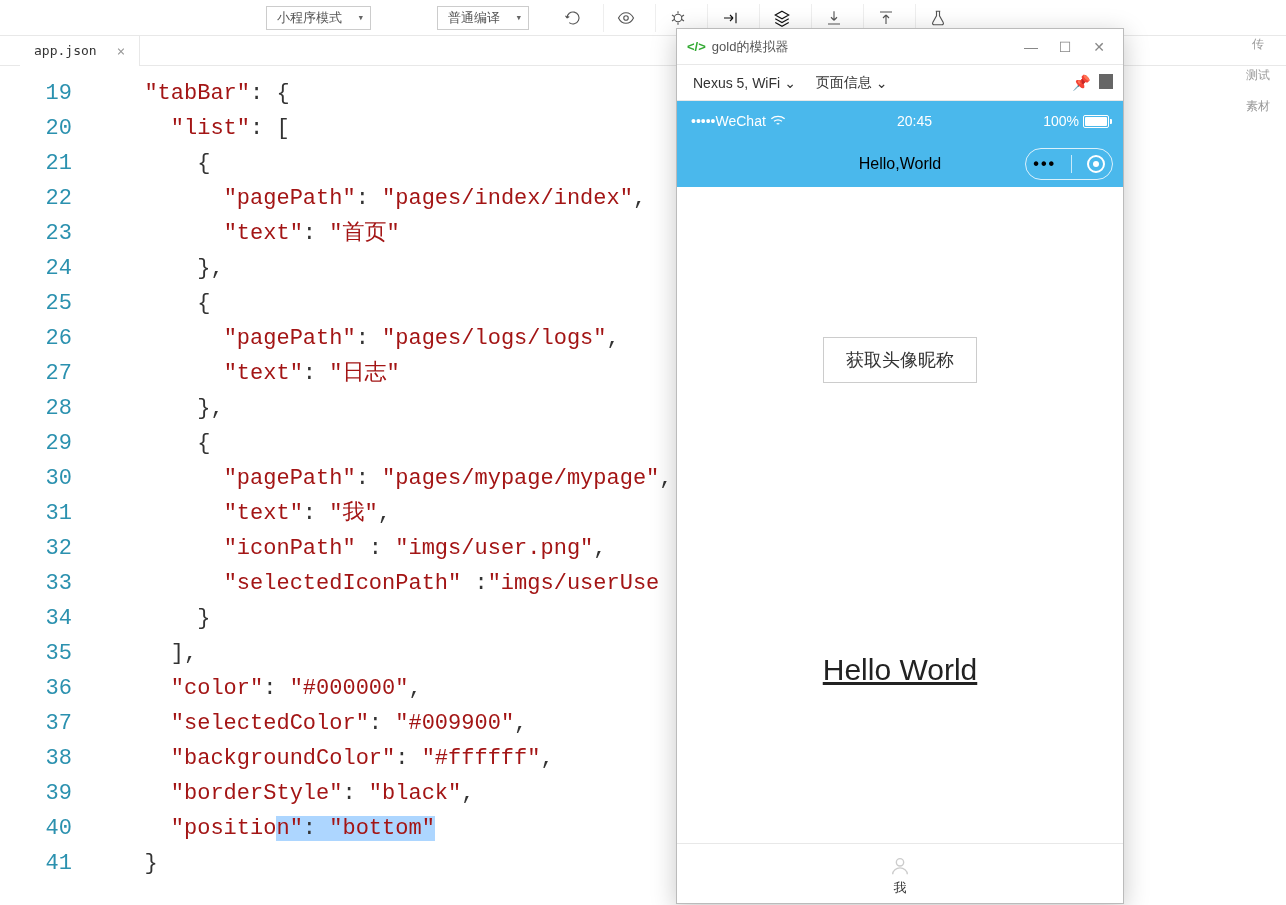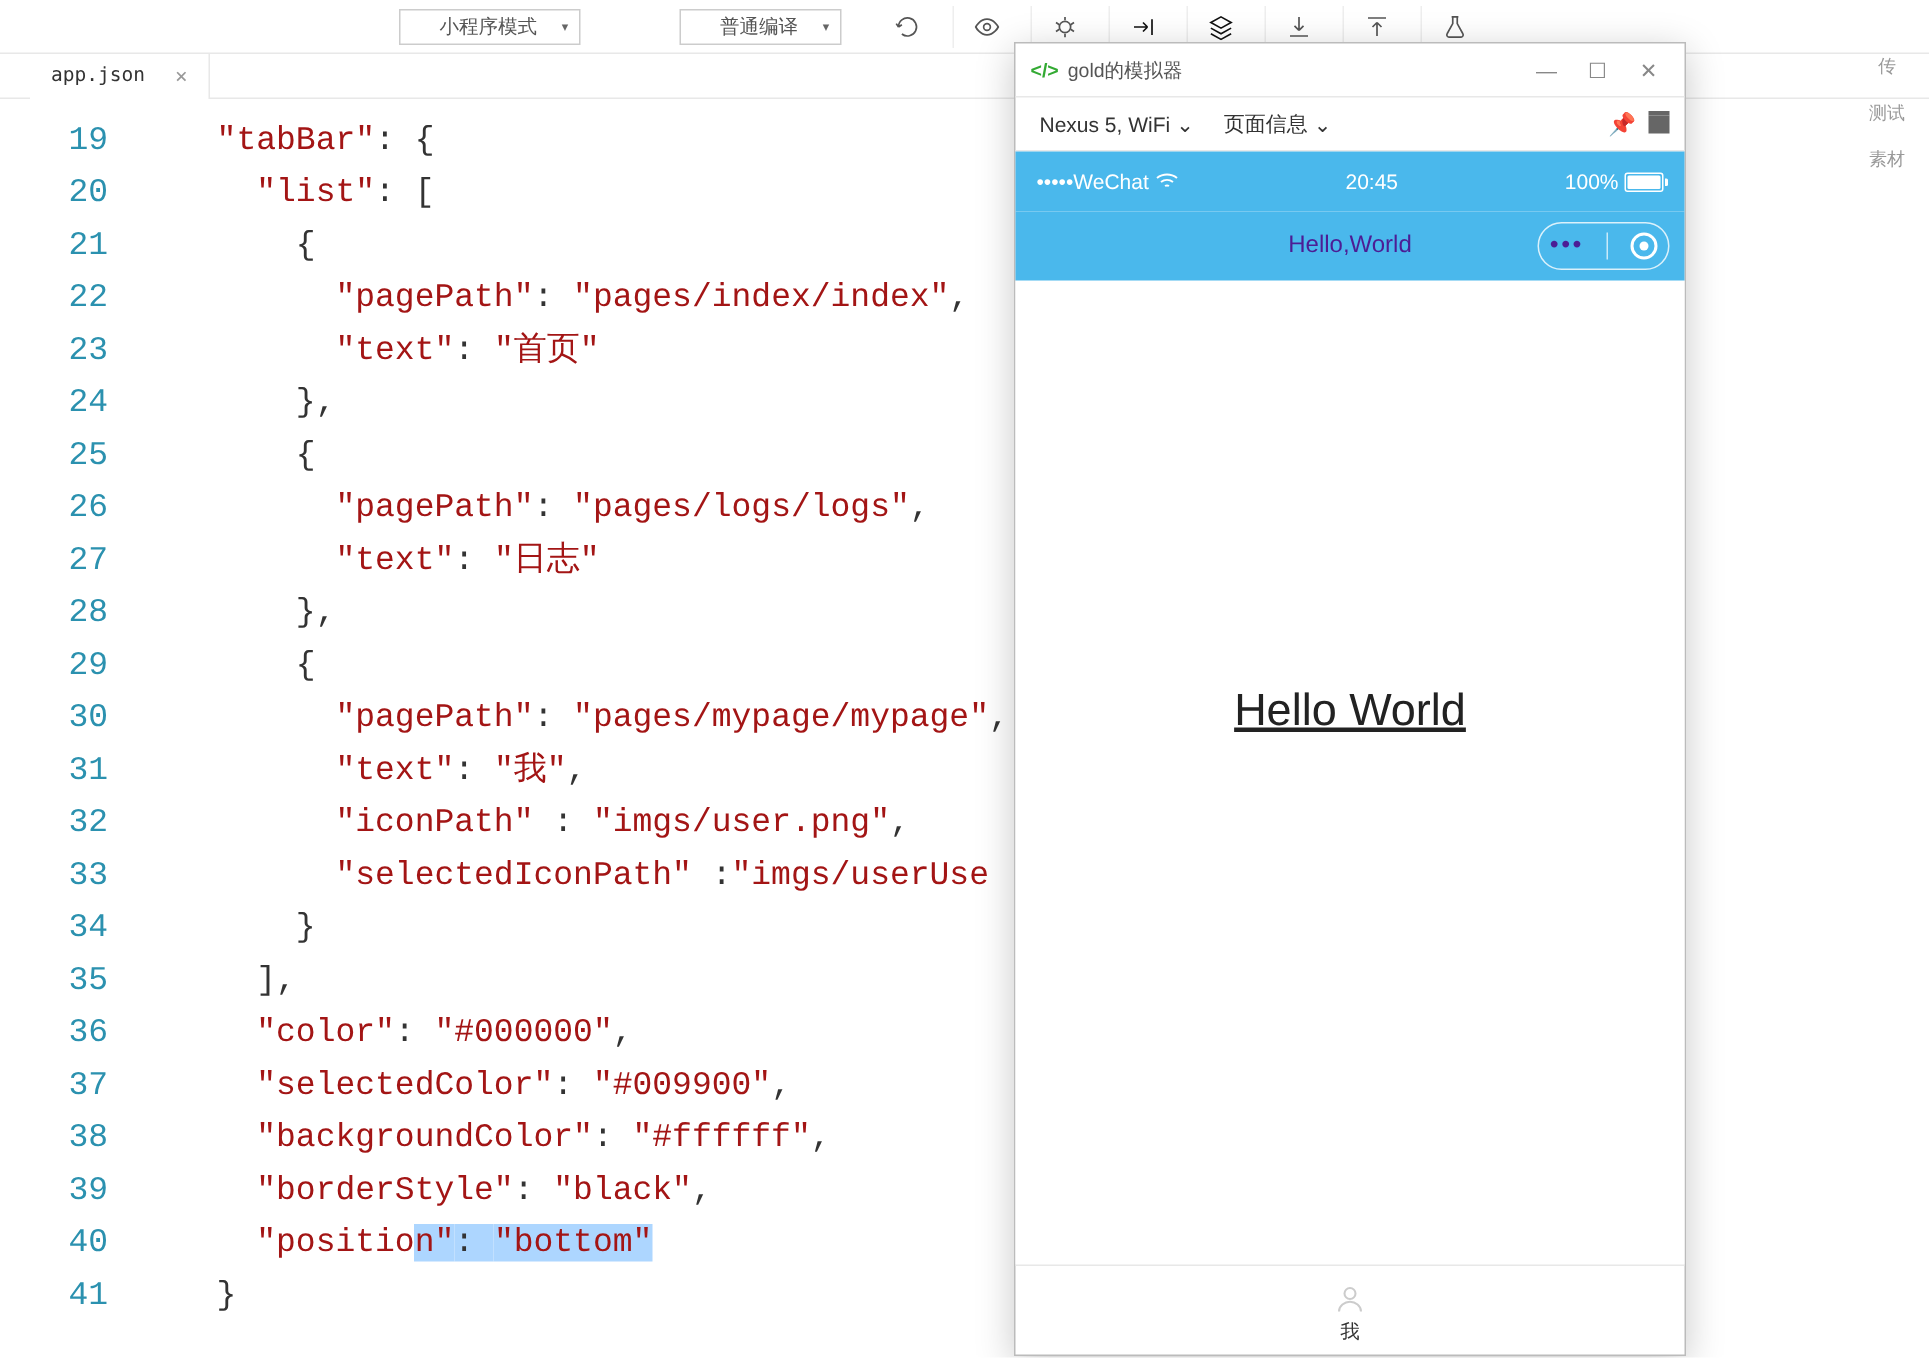--- a/index.html
+++ b/index.html
@@ -9,21 +9,21 @@
   background: #fff; overflow: hidden; position: relative;
 }
 
 .top-tool {
   height: 36px; display: flex; align-items: center;
   border-bottom: 1px solid #e8e8e8; padding: 0 8px; gap: 8px;
   color: #555; font-size: 13px;
 }
 .tool-select {
   height: 24px; border: 1px solid #ccc; background: #fff;
-  padding: 0 28px 0 26px; display: flex; align-items: center;
+  padding: 0 28px 0 10px; display: flex; align-items: center;
   position: relative; font-size: 13px;
 }
 .tool-select::after {
   content: "▾"; position: absolute; right: 6px; color: #666; font-size: 11px;
 }
 .tool-icon-btn {
   width: 44px; height: 28px; display: flex; align-items: center;
   justify-content: center; color: #555; border-left: 1px solid #eee;
 }
 .tool-icon-btn.first { border-left: none; }
@@ -91,21 +91,21 @@
 .statusbar {
   height: 40px; background: #4ab8ec; color: #fff; display: flex;
   align-items: center; padding: 0 14px; font-size: 14px;
 }
 .statusbar .grow { flex: 1; text-align: center; }
 .statusbar .batt { display:flex; align-items:center; gap:4px; }
 .battery-icon { width: 26px; height: 13px; border: 1.5px solid #fff; border-radius: 2px; position: relative; }
 .battery-icon::after{content:"";position:absolute;right:-4px;top:3px;width:2px;height:5px;background:#fff;border-radius:0 1px 1px 0;}
 .battery-icon::before{content:"";position:absolute;left:1px;top:1px;right:1px;bottom:1px;background:#fff;border-radius:1px;}
 .navbar {
-  height: 46px; background: #4ab8ec; color: #4c1d95; display: flex;
+  height: 46px; background: #4ab8ec; color: #000000; display: flex;
   align-items: center; justify-content: center; font-size: 16px; position: relative; font-weight: 500;
 }
 .capsule {
   position: absolute; right: 10px; top: 7px; width: 88px; height: 32px;
   border: 1px solid rgba(255,255,255,.8); border-radius: 16px;
   display: flex; align-items: center; justify-content: space-around;
 }
 .capsule .dots { letter-spacing: 2px; font-weight:bold;}
 .capsule .divider{ width:1px; height:18px; background:rgba(255,255,255,.7);}
 .capsule .target{ width:18px; height:18px; border:2px solid #fff; border-radius:50%; display:flex;align-items:center;justify-content:center;}
@@ -262,20 +262,21 @@
     </div>
     <div class="navbar">
       <span>Hello,World</span>
       <div class="capsule">
         <span class="dots">•••</span>
         <span class="divider"></span>
         <span class="target"></span>
       </div>
     </div>
     <div class="page-body">
+      <button class="get-btn">获取头像昵称</button>
       <div class="hello-text">Hello World</div>
     </div>
     <div class="tabbar" id="tabbar">
         <div class="tab-item">
           <div class="ticon"><svg viewBox="0 0 24 24" fill="none" stroke="#ccc" stroke-width="1.5">
               <circle cx="12" cy="8" r="4"></circle>
               <path d="M4 21c0-4 4-7 8-7s8 3 8 7"></path>
             </svg></div>
           <span>我</span>
         </div>

